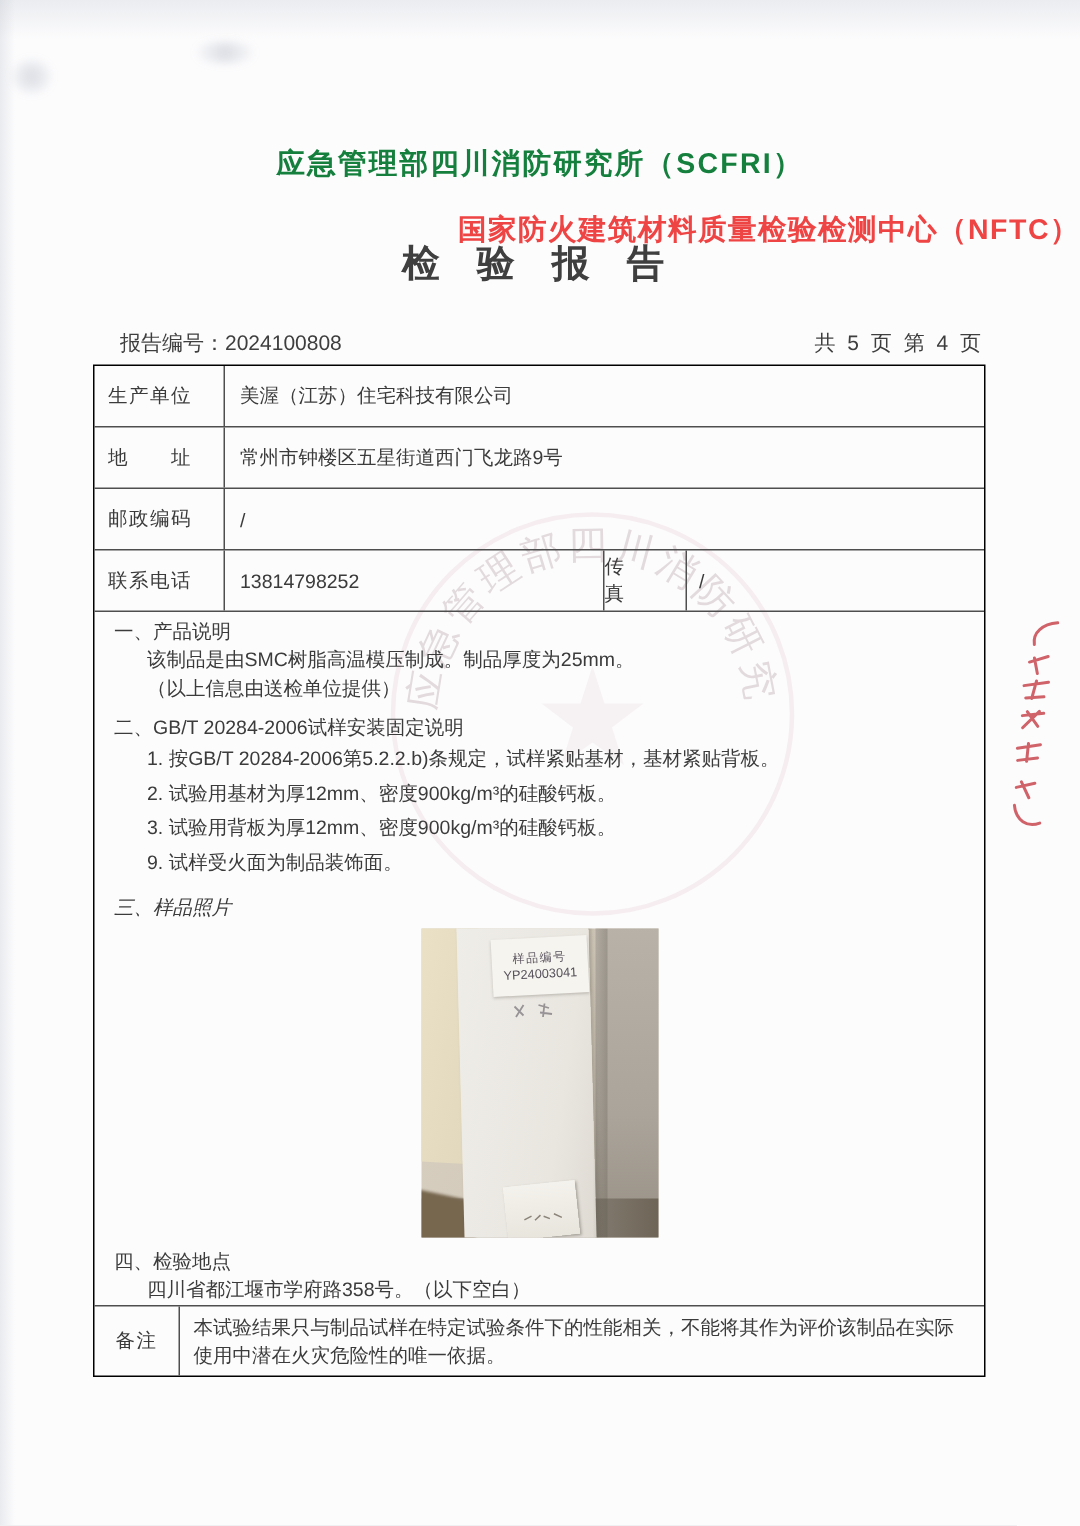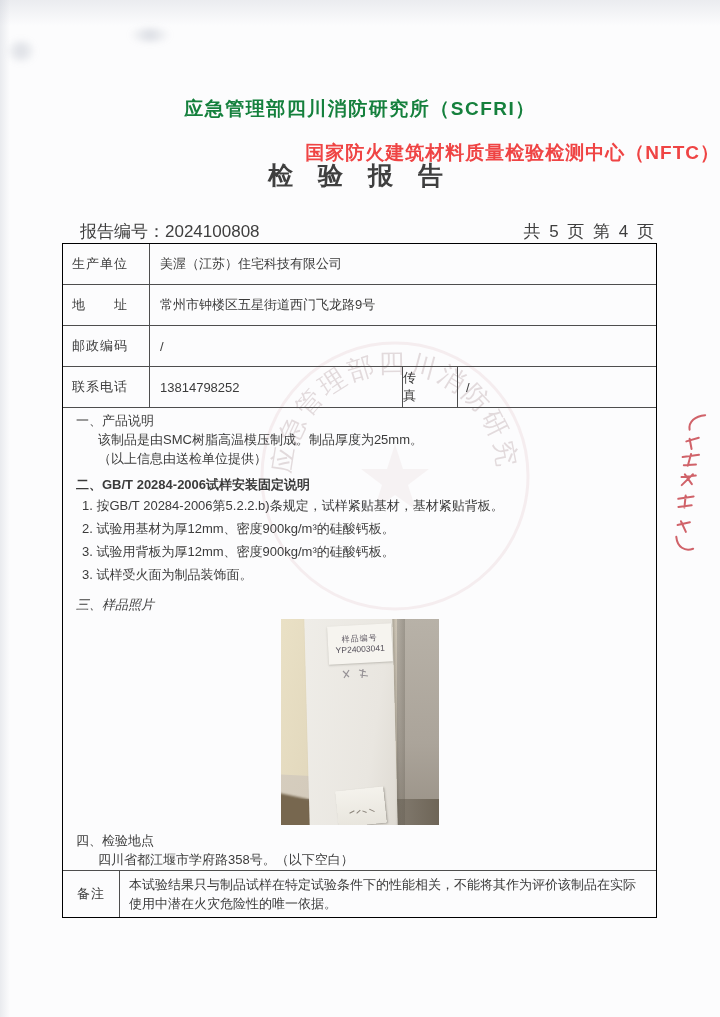--- a/index.html
+++ b/index.html
@@ -26,40 +26,40 @@
   }
 
   .org-line1 { position:absolute; top:96px; left:0; width:100%; text-align:center;
     font-size:19px; font-weight:600; letter-spacing:1.5px; color:#15803d; }
   .org-line2 { position:absolute; top:128px; left:0; width:100%; text-align:right;
     font-size:19px; font-weight:600; letter-spacing:1px; color:#ef4444;margin-top:12px; }
   .report-title { position:absolute; top:159px; left:0; width:100%; text-align:center;
     font-size:25px; font-weight:700; letter-spacing:9px; color:#3f3f3f; }
 
   .meta-row { position:absolute; top:220px; left:80px; width:576px;
-    display:flex; justify-content:space-between; font-size:17px; color:#3e3e3e; }
+    display:flex; justify-content:space-between; font-size:14px; color:#3e3e3e; }
   .meta-pagination { letter-spacing:2px; }
 
   .doc-table { position:absolute; top:243px; left:62px; width:595px;
     border:1px solid #000000; font-size:13px; box-sizing:border-box; }
   .trow { display:flex; align-items:stretch; border-bottom:1px solid #4e4e4e; height:40px; }
   .tlabel { width:73px; padding:0 4px 0 9px; border-right:1px solid #4e4e4e;
     display:flex; align-items:center; flex:none; letter-spacing:1px; }
   .tvalue { flex:1; padding:0 10px; display:flex; align-items:center; }
   .tlabel2 { width:54px; padding:0 0; border-left:1px solid #4e4e4e; border-right:1px solid #4e4e4e;
     display:flex; align-items:center; justify-content:center; flex:none; letter-spacing:6px; }
   .tvalue2 { width:200px; padding:0 8px; display:flex; align-items:center; flex:none; }
   .cell-phone { flex:none; width:232px; }
 
   .bigcell { position:relative; height:462px; border-bottom:1px solid #4e4e4e;
     font-size:13px; line-height:19px; overflow:hidden; }
   .sec-title { margin:3px 0 0 13px; }
   .sec-line { margin-left:35px; }
-  .sec2-item { margin-left:19px; line-height:23px; }
-  .s2t { margin-top:7px;font-weight:bold; }
+  .sec2-item { margin-left:35px; line-height:23px; }
+  .s2t { margin-top:7px; }
   .s3t { margin-top:9px;font-style:italic; }
   .s4t { margin-top:6px; }
 
   
   .photo { position:relative; width:158px; height:206px; margin:5px auto 0;
     background:linear-gradient(120deg,#d9d1c2 0%,#d3cabb 55%,#cdc4b4 100%);
     overflow:hidden; }
   .ph-left-foam { position:absolute; left:-6px; top:-4px; width:40px; height:160px;
     background:linear-gradient(100deg,#eae1c6,#e2d8bd); transform:rotate(3deg); }
   .ph-panel { position:absolute; left:26px; top:-6px; width:88px; height:218px;
@@ -151,21 +151,21 @@
 
     <div class="bigcell">
       <div class="sec-title">一、产品说明</div>
       <div class="sec-line">该制品是由SMC树脂高温模压制成。制品厚度为25mm。</div>
       <div class="sec-line">（以上信息由送检单位提供）</div>
 
       <div class="sec-title s2t">二、GB/T 20284-2006试样安装固定说明</div>
       <div class="sec2-item">1. 按GB/T 20284-2006第5.2.2.b)条规定，试样紧贴基材，基材紧贴背板。</div>
       <div class="sec2-item">2. 试验用基材为厚12mm、密度900kg/m³的硅酸钙板。</div>
       <div class="sec2-item">3. 试验用背板为厚12mm、密度900kg/m³的硅酸钙板。</div>
-      <div class="sec2-item">3. 试样受火面为制品装饰面。</div>
+      <div class="sec2-item">9. 试样受火面为制品装饰面。</div>
 
       <div class="sec-title s3t">三、样品照片</div>
 
       <div class="photo">
         <div class="ph-left-foam"></div>
         <div class="ph-column"></div>
         <div class="ph-floor"></div>
         <div class="ph-floor-left"></div>
         <div class="ph-panel"></div>
         <div class="ph-column-shade"></div>

